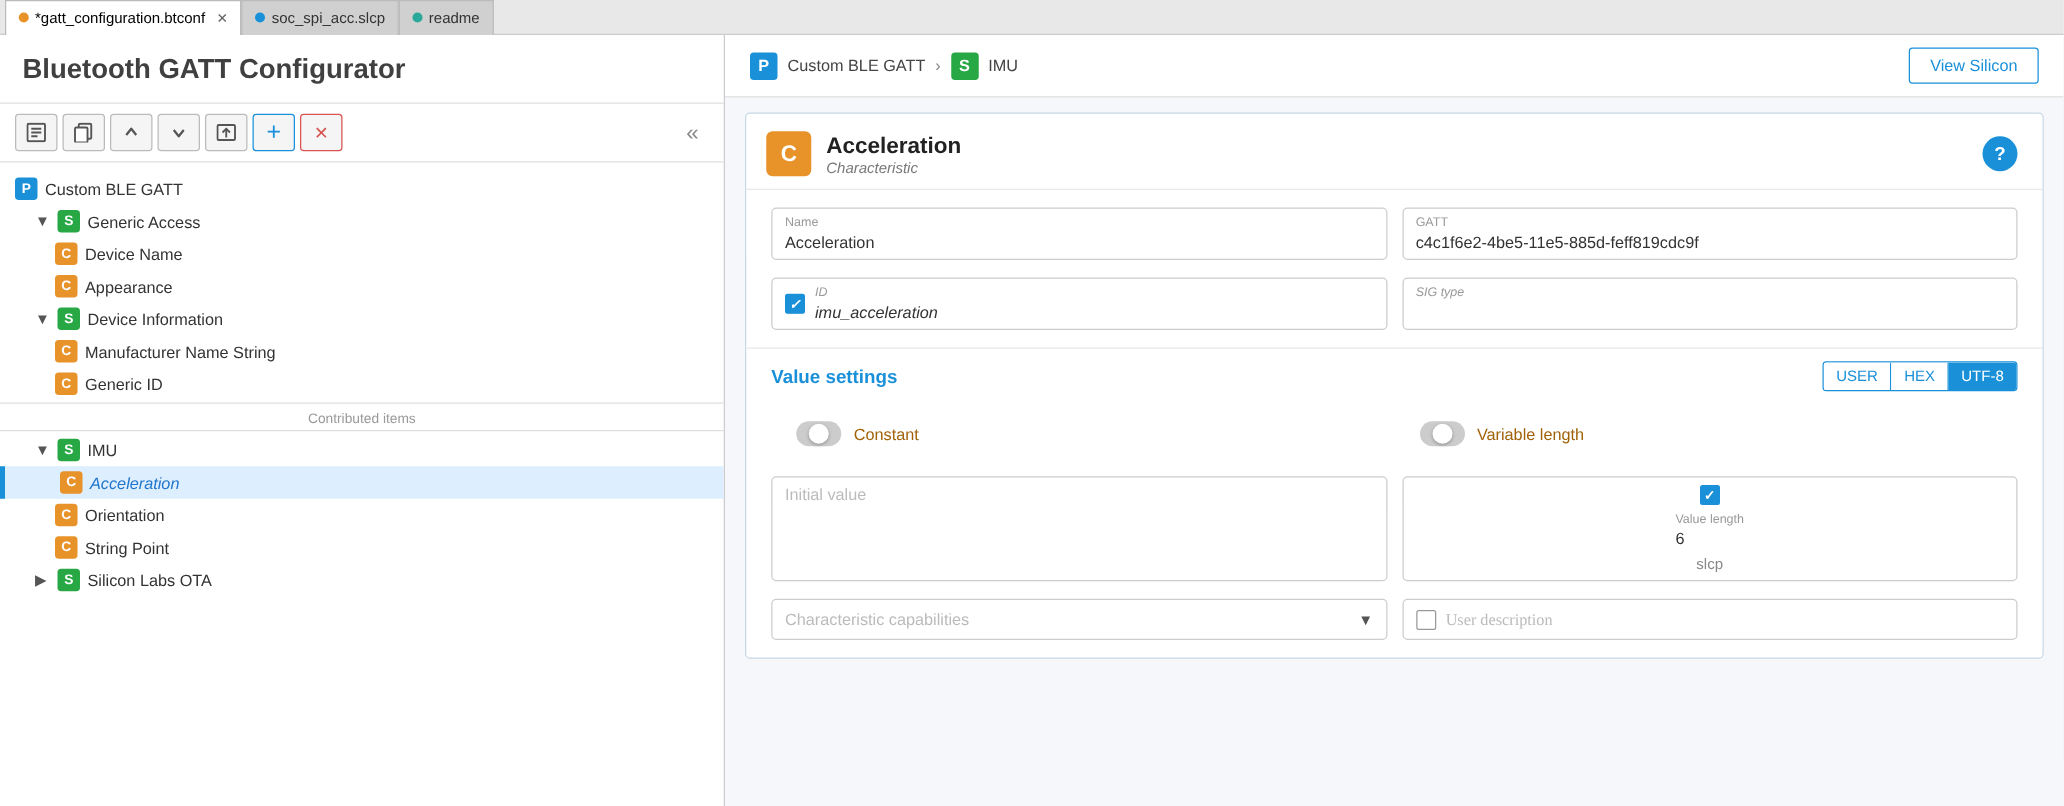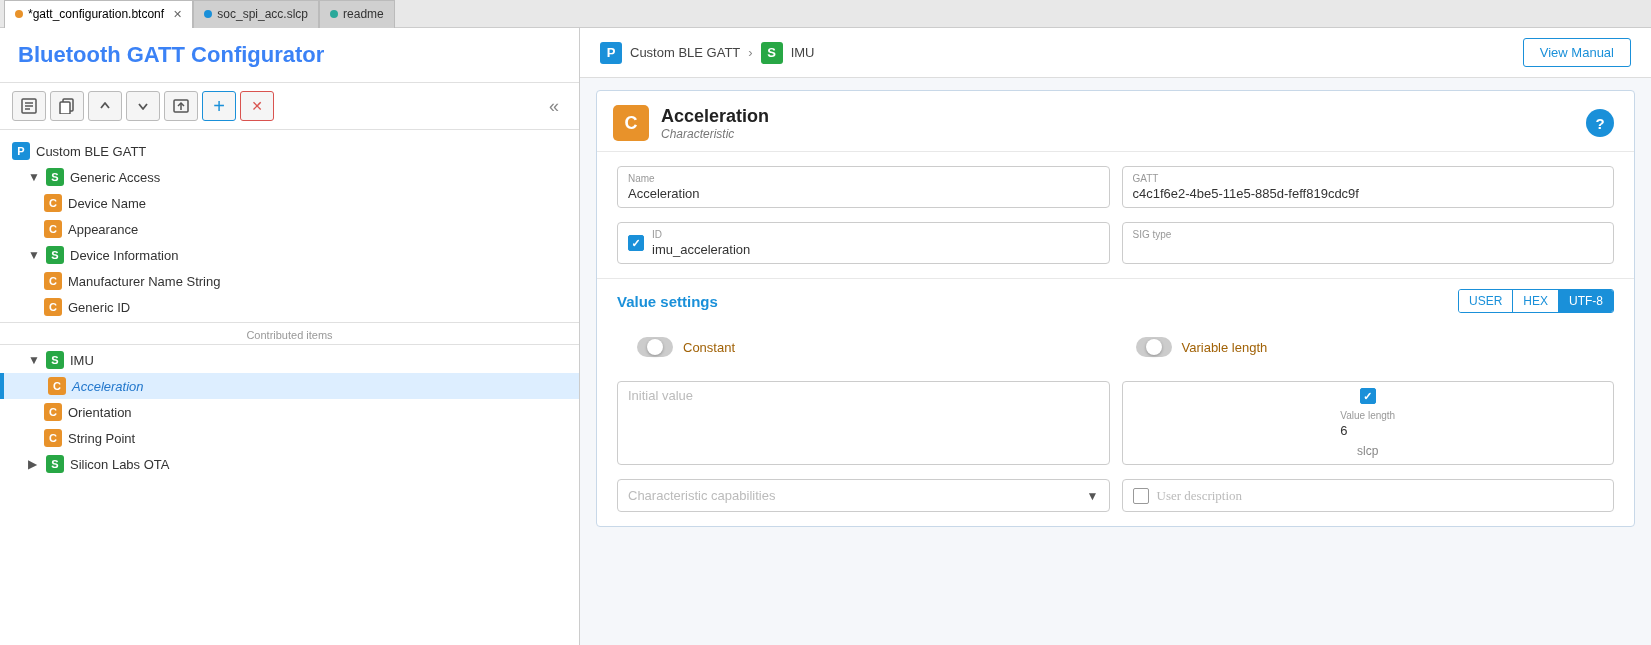--- a/index.html
+++ b/index.html
@@ -60,21 +60,21 @@
       overflow: hidden;
     }
 
     .panel-header {
       padding: 14px 18px;
       border-bottom: 1px solid #e0e0e0;
     }
     .panel-header h1 {
       font-size: 22px;
       font-weight: 700;
-      color: #3b82f6;
+      color: #404040;
     }
 
     
     .toolbar {
       display: flex;
       align-items: center;
       gap: 4px;
       padding: 8px 12px;
       border-bottom: 1px solid #e0e0e0;
     }
@@ -544,21 +544,21 @@
   <div class="right-panel">
 
     <div class="right-header">
       <div class="breadcrumb">
         <span class="badge blue" style="width:22px;height:22px;font-size:13px;">P</span>
         <span>Custom BLE GATT</span>
         <span class="breadcrumb-sep">›</span>
         <span class="badge green" style="width:22px;height:22px;font-size:13px;">S</span>
         <span>IMU</span>
       </div>
-      <button class="view-manual-btn">View Manual</button>
+      <button class="view-manual-btn">View Silicon</button>
     </div>
 
     <div class="content-area">
       <div class="content-card">
 
         <div class="card-header">
           <div class="card-title-area">
             <div class="char-icon">C</div>
             <div class="card-title">
               <h2>Acceleration</h2>
@@ -572,21 +572,21 @@
           <div class="form-field">
             <label>Name</label>
             <div class="field-value">Acceleration</div>
           </div>
           <div class="form-field">
             <label>GATT</label>
             <div class="field-value">c4c1f6e2-4be5-11e5-885d-feff819cdc9f</div>
           </div>
         </div>
 
-        <div class="form-grid" style="padding-top:0;">
+        <div class="form-grid" style="padding-top:0;font-style:italic;">
           <div class="form-field with-checkbox">
             <div class="checkbox-styled"></div>
             <div class="field-inner">
               <label>ID</label>
               <div class="field-value">imu_acceleration</div>
             </div>
           </div>
           <div class="form-field">
             <label>SIG type</label>
             <div class="field-value"></div>

